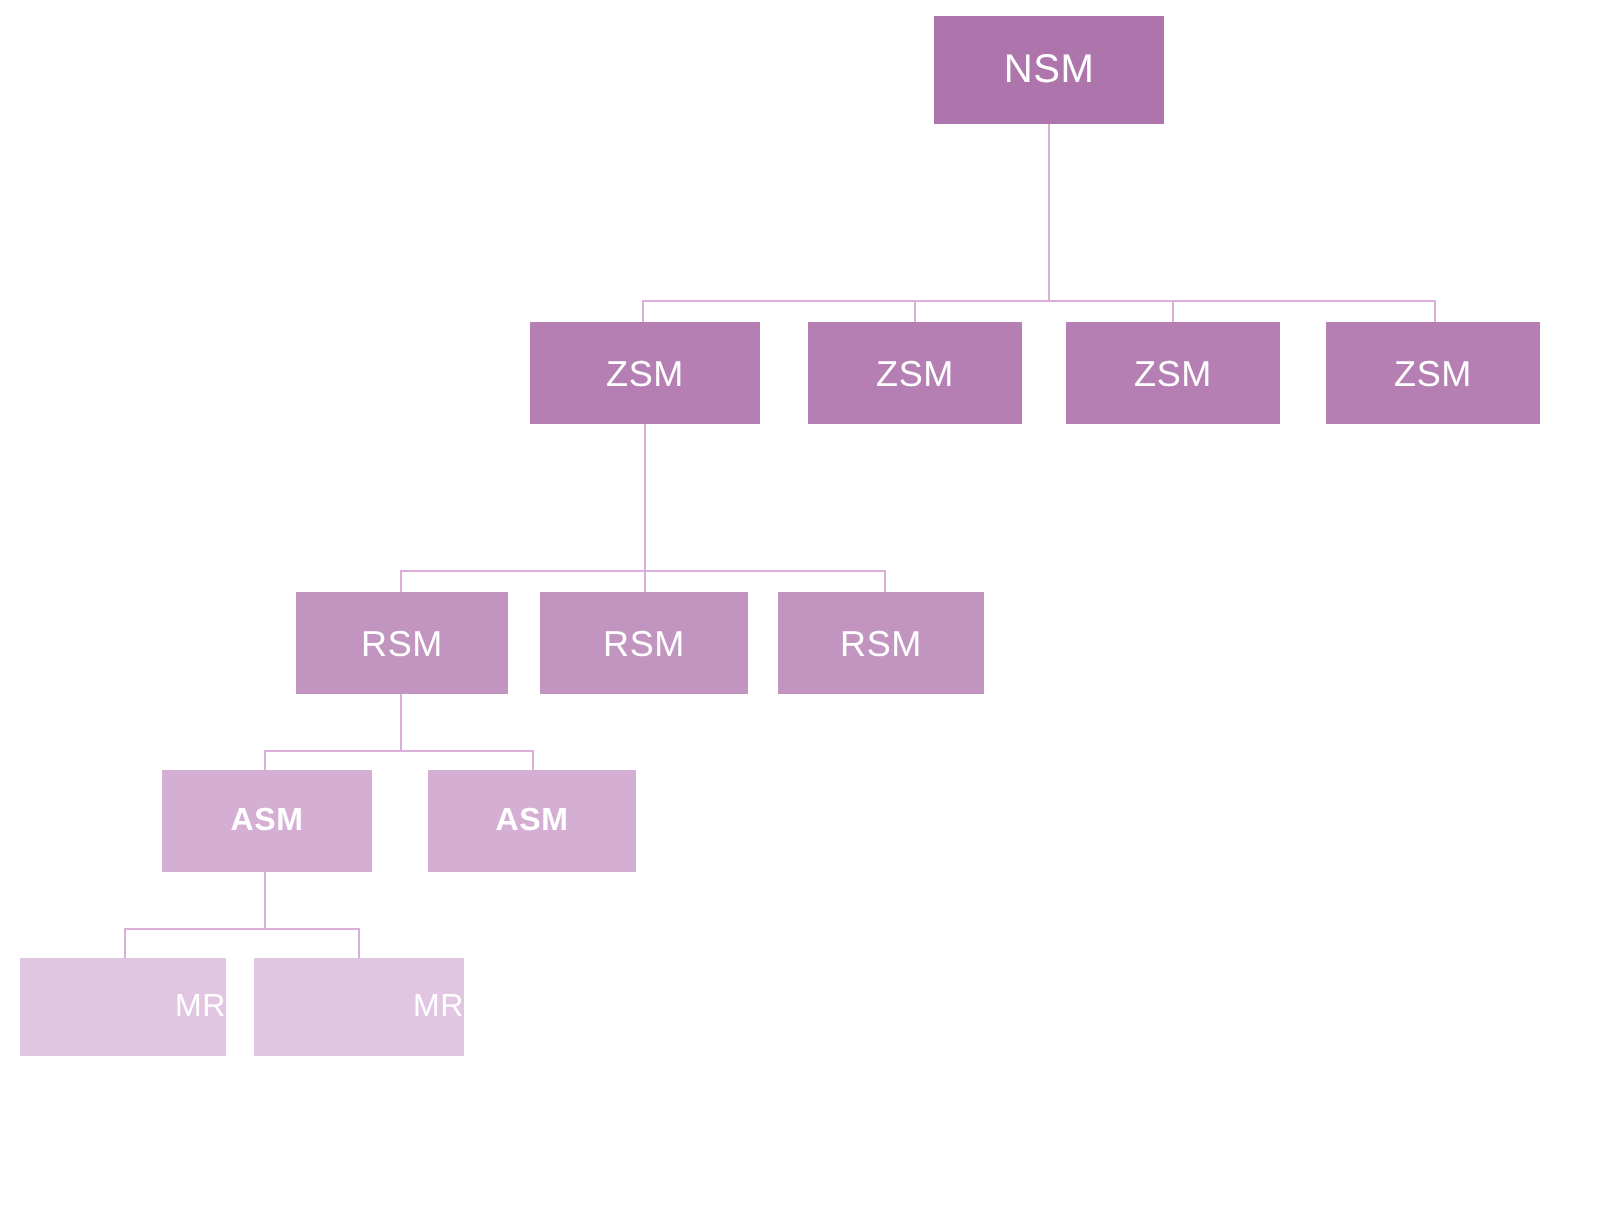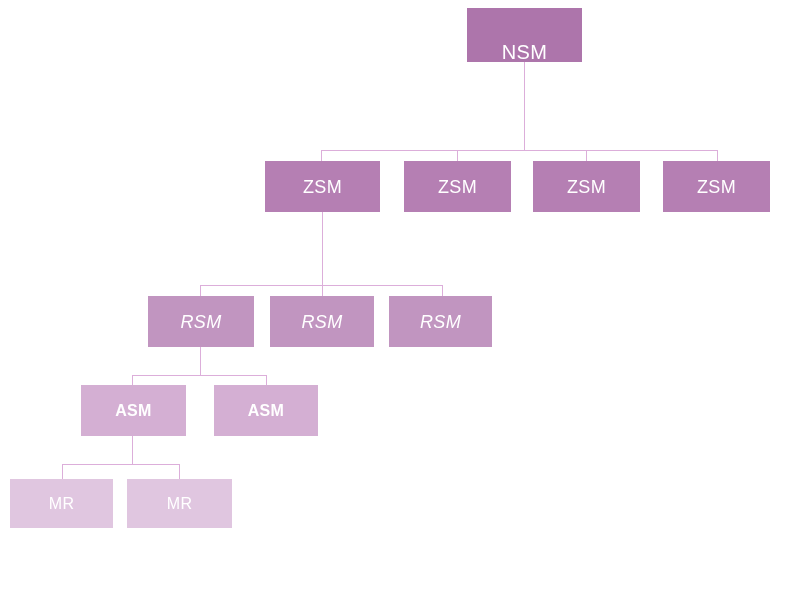--- a/index.html
+++ b/index.html
@@ -28,25 +28,25 @@
     letter-spacing: 0.3px;
     z-index: 3;
     user-select: none;
   }
   .node .node-label {
     display: block;
     line-height: 1;
     white-space: nowrap;
   }
   
-  .tier-nsm { background: #ad75ab; align-items: flex-end; }
+  .tier-nsm { background: #ad75ab; }
   .tier-zsm { background: #b57fb3; }
-  .tier-rsm { background: #c195c0; font-style: italic; }
+  .tier-rsm { background: #c195c0; }
   .tier-asm { background: #d4afd3; font-weight: bold; }
-  .tier-mr  { background: #e0c6e0; }
+  .tier-mr  { background: #e0c6e0; justify-content: flex-end; }
 
   
   .conn {
     position: absolute;
     background: #dcaeda;
     z-index: 1;
   }
   .conn-v { width: 1px; }
   .conn-h { height: 1px; }
 </style>

